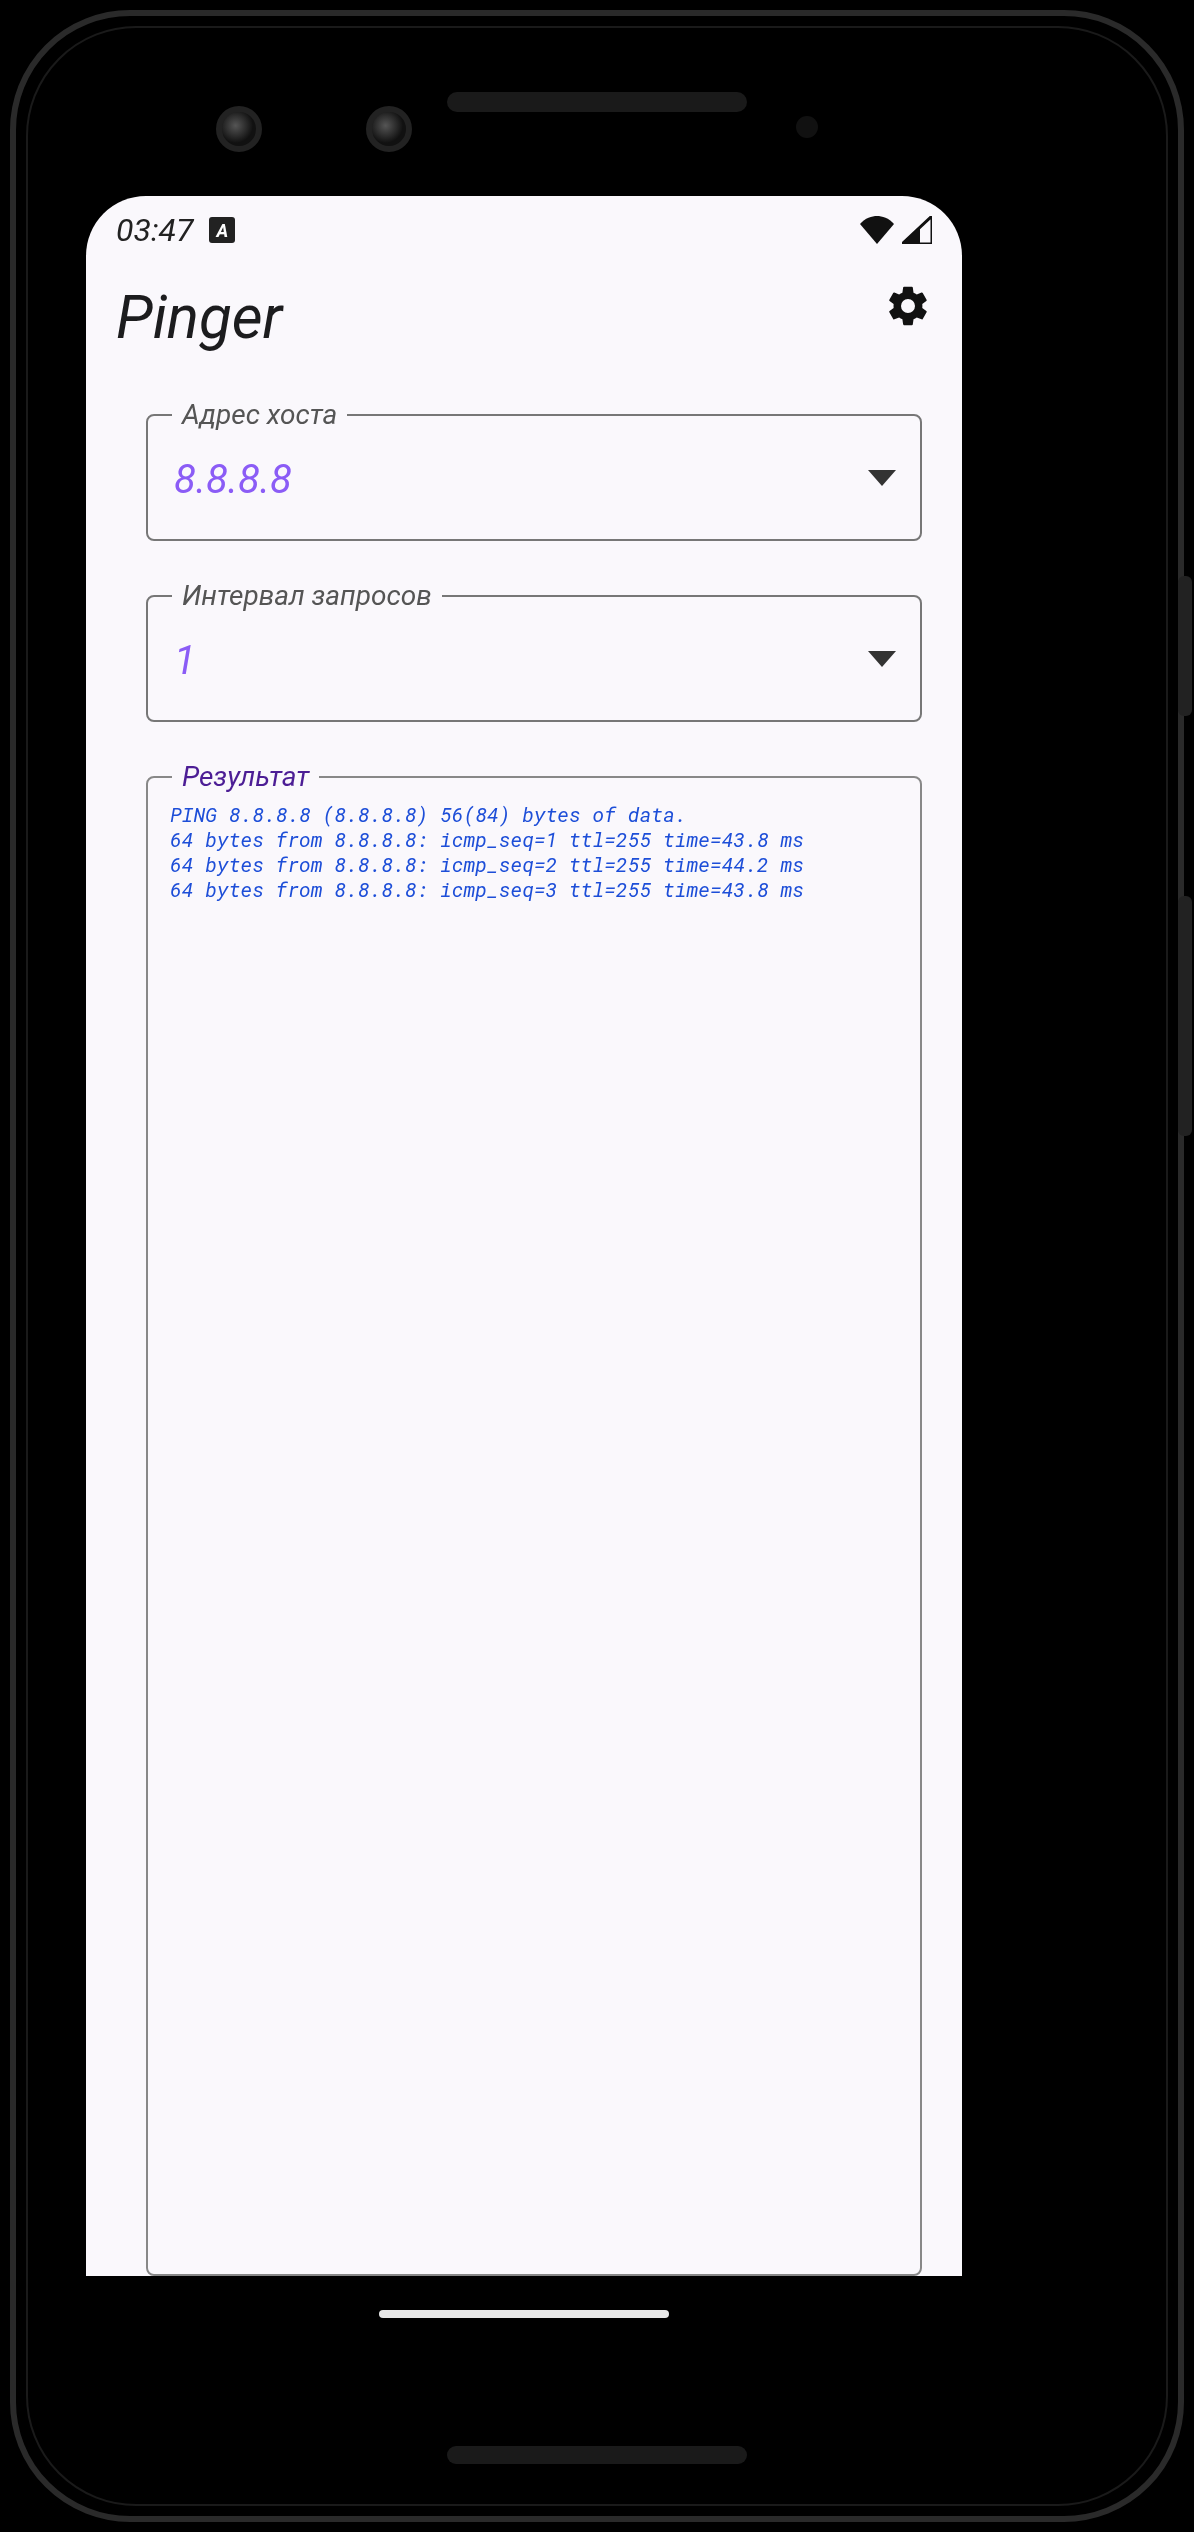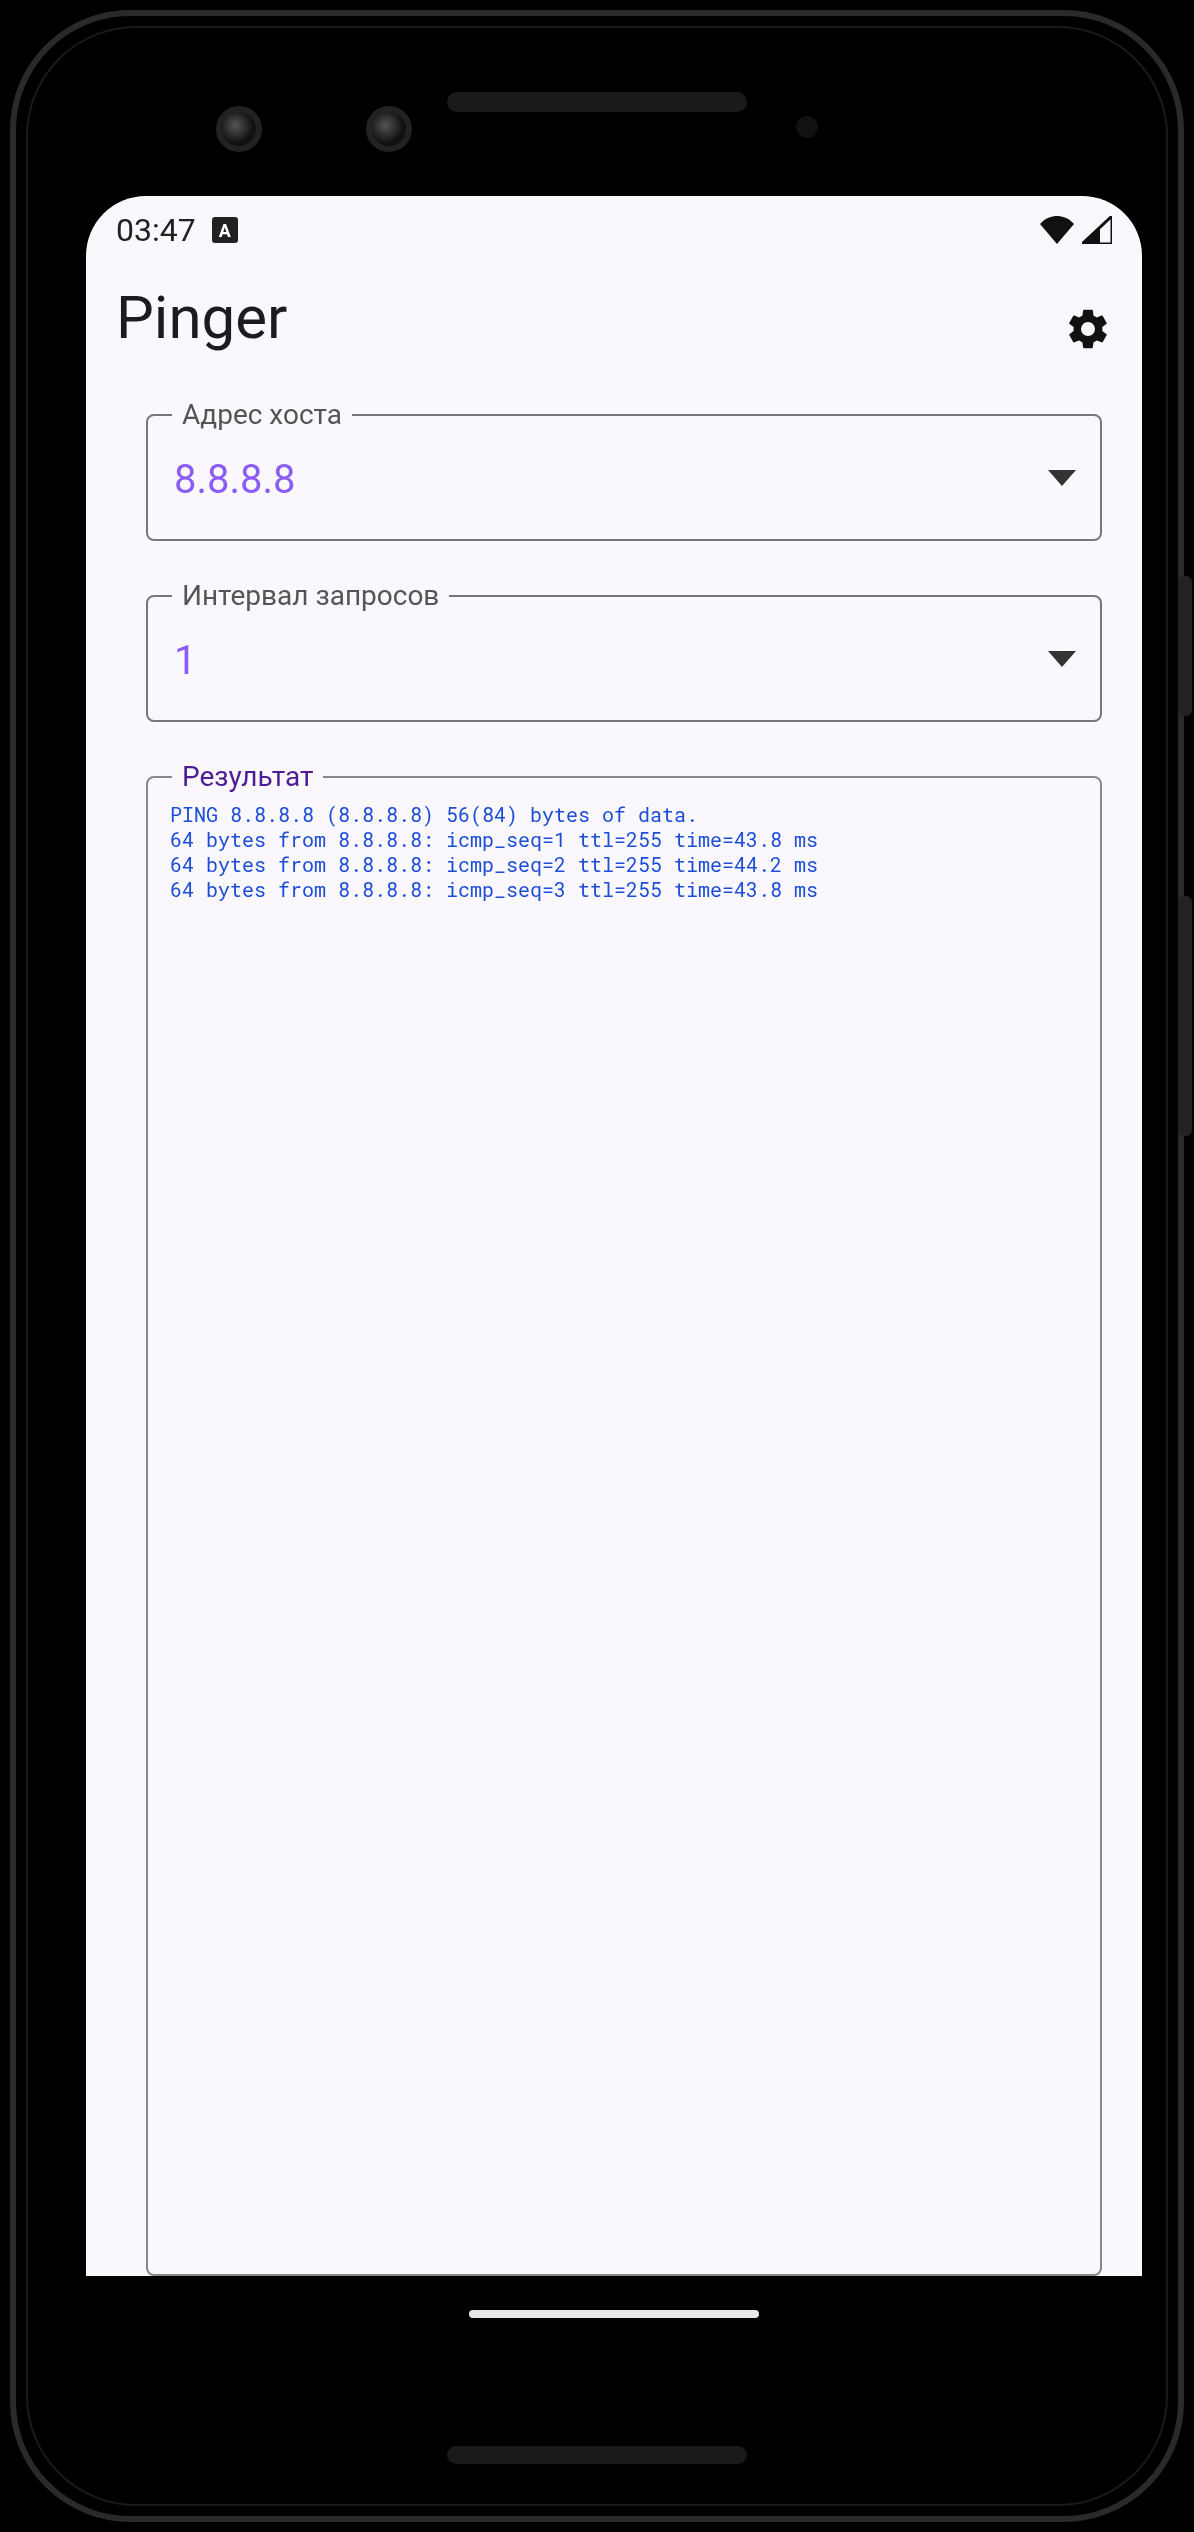--- a/index.html
+++ b/index.html
@@ -59,24 +59,25 @@
   background: #222;
   border-radius: 6px;
 }
 .side-btn.b1 { top: 560px; height: 140px; }
 .side-btn.b2 { top: 880px; height: 240px; }
 
 
 .screen {
   position: absolute;
   top: 180px; left: 70px;
-  width: 1056px; height: 2140px;
+  width: 876px; height: 2140px;
   background: #faf8fc;
   border-radius: 60px 60px 0 0;
   overflow: hidden;
+  font-style: italic;
 }
 
 
 .navbar {
   position: absolute;
   bottom: 0; left: 0; right: 0;
   height: 60px;
   background: #000;
 }
 .nav-pill {
@@ -104,21 +105,21 @@
   background: #222; color: #fff;
   font-size: 18px; font-weight: 700;
   display: flex; align-items: center; justify-content: center;
   border-radius: 3px;
 }
 .wifi-ico svg, .cell-ico svg { display: block; }
 
 
 .appbar {
   display: flex;
-  align-items: flex-end;
+  align-items: flex-start;
   justify-content: space-between;
   padding: 18px 30px 30px 30px;
 }
 .appbar .title {
   font-size: 60px;
   color: #1c1c1e;
   font-weight: 400;
 }
 .appbar .gear { width: 48px; height: 48px; }
 

